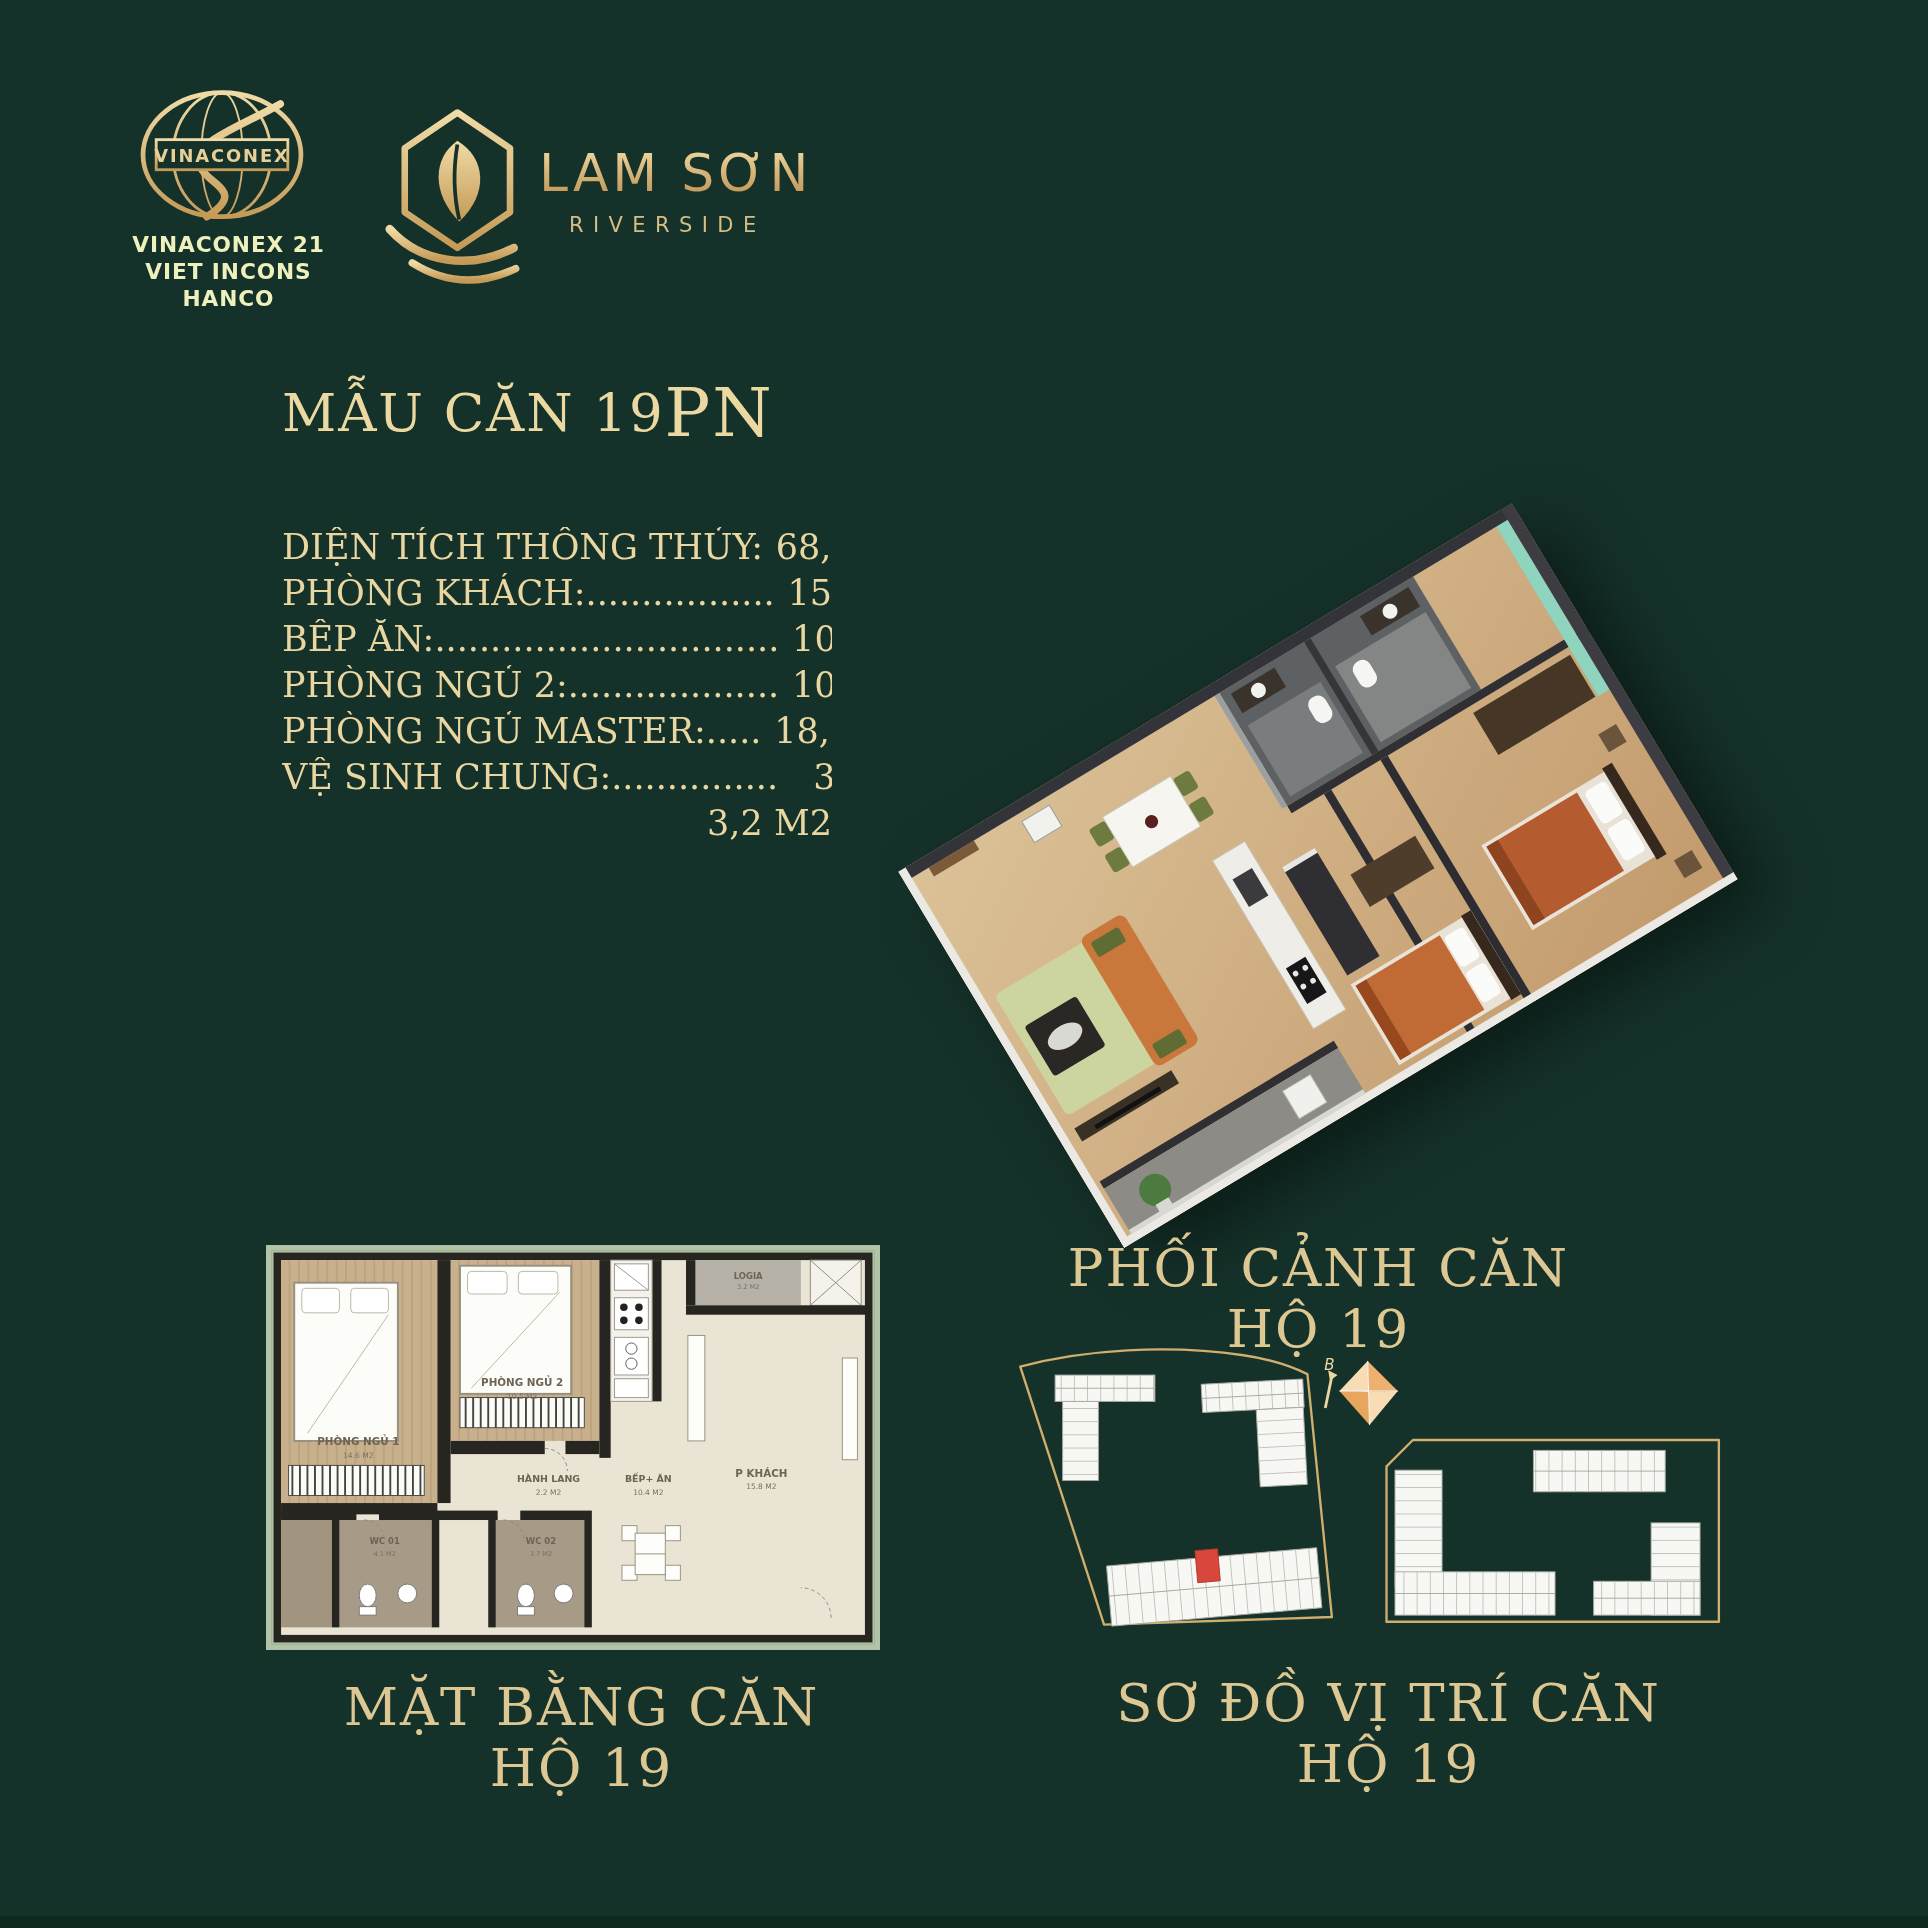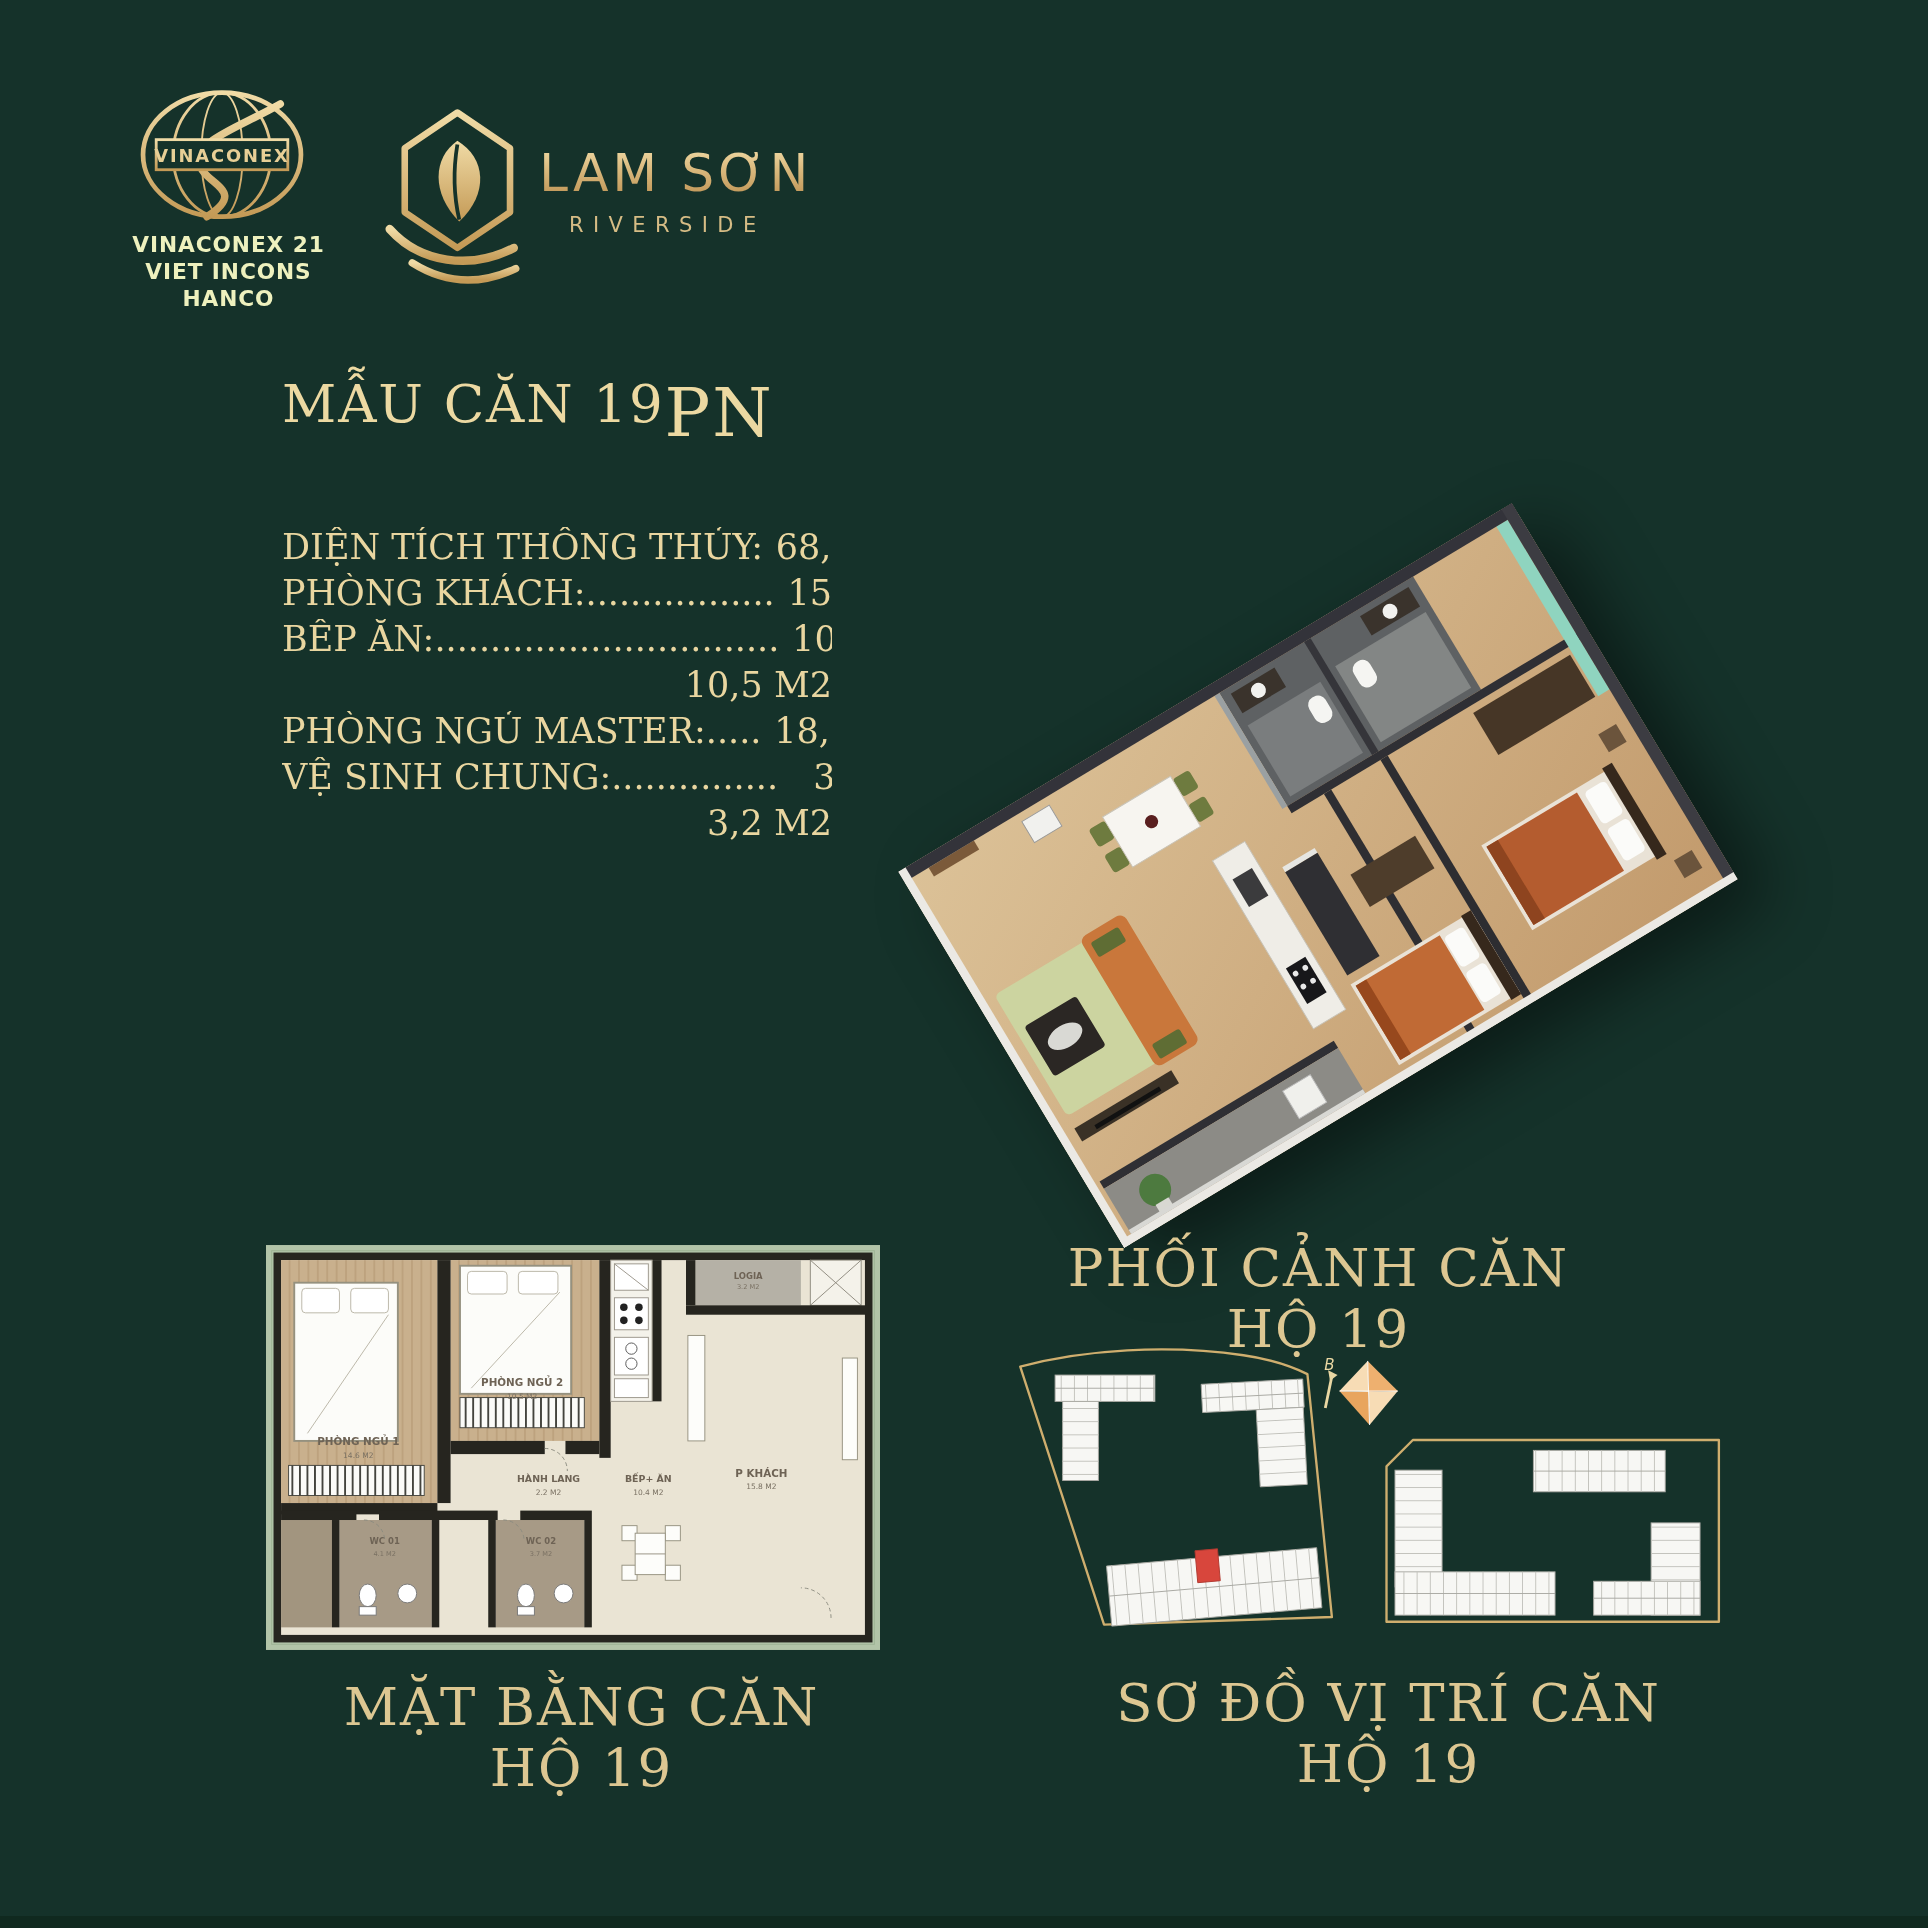--- a/index.html
+++ b/index.html
@@ -11,21 +11,21 @@
              font-family:"DejaVu Sans",sans-serif;font-weight:bold;font-size:21.7px;line-height:27px;
              color:#eef1be;letter-spacing:0.9px;}
   .emblem{position:absolute;left:384px;top:105px;}
   .brand{position:absolute;left:539px;top:143px;font-family:"DejaVu Sans",sans-serif;
          font-size:52px;letter-spacing:3.8px;font-weight:normal;
          background:linear-gradient(180deg,#f4e0ac 0%,#d9b87c 45%,#b98d4e 100%);
          -webkit-background-clip:text;background-clip:text;color:transparent;}
   .brand-sub{position:absolute;left:569px;top:213px;font-family:"DejaVu Sans",sans-serif;
              font-size:21px;letter-spacing:9.4px;color:#d6bc85;}
   
-  .title-row{position:absolute;left:282px;top:373px;display:flex;align-items:flex-start;
+  .title-row{position:absolute;left:282px;top:373px;display:flex;align-items:center;
              color:#ecd9a2;white-space:nowrap;}
   .t-prefix{font-size:53px;letter-spacing:1.9px;}
   .t-number{font-size:139px;margin:0 9.4px 0 15px;color:#eed9a0;}
   .t-suffix{font-size:68px;letter-spacing:1.9px;}
   .specs{position:absolute;left:282px;top:527px;width:550px;}
   .spec-row{display:flex;align-items:baseline;height:46px;font-size:35px;color:#e9d6a0;
             white-space:nowrap;overflow:hidden;}
   .spec-value{margin-left:auto;min-width:160px;text-align:right;}
   
   .caption{position:absolute;font-size:53px;letter-spacing:1.9px;color:#ddc792;text-align:center;}
@@ -96,20 +96,21 @@
     </div>
     <div class="spec-row">
       <span class="spec-label">PHÒNG KHÁCH:.................</span>
       <span class="spec-value">15,8 M2</span>
     </div>
     <div class="spec-row">
       <span class="spec-label">BẾP ĂN:...............................</span>
       <span class="spec-value">10,4 M2</span>
     </div>
     <div class="spec-row">
+      <span class="spec-label">PHÒNG NGỦ 2:...................</span>
       <span class="spec-value">10,5 M2</span>
     </div>
     <div class="spec-row">
       <span class="spec-label">PHÒNG NGỦ MASTER:.....</span>
       <span class="spec-value">18,7 M2</span>
     </div>
     <div class="spec-row">
       <span class="spec-label">VỆ SINH CHUNG:...............</span>
       <span class="spec-value">3,7 M2</span>
     </div>

